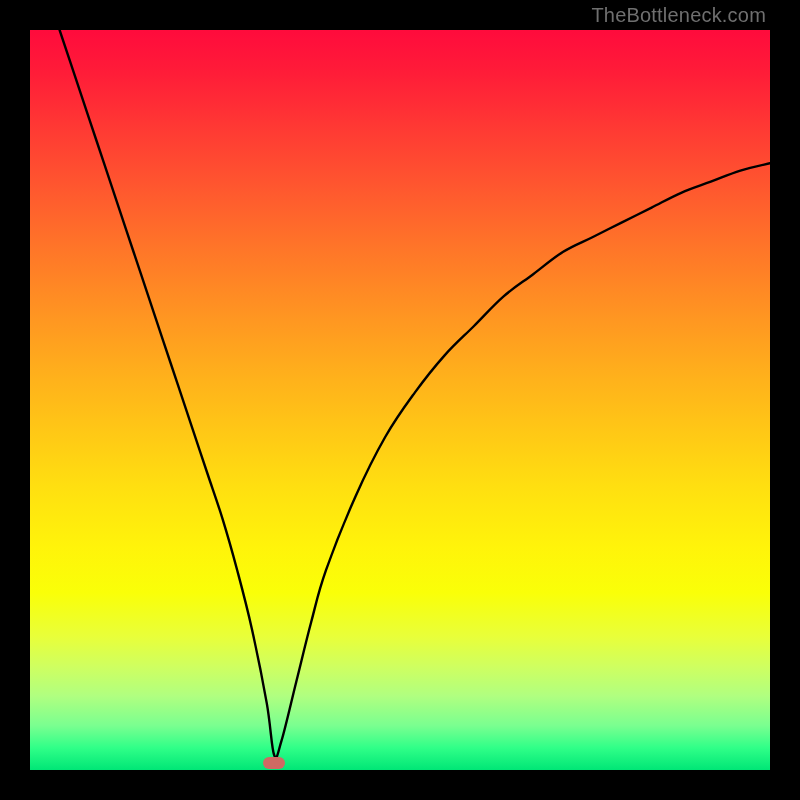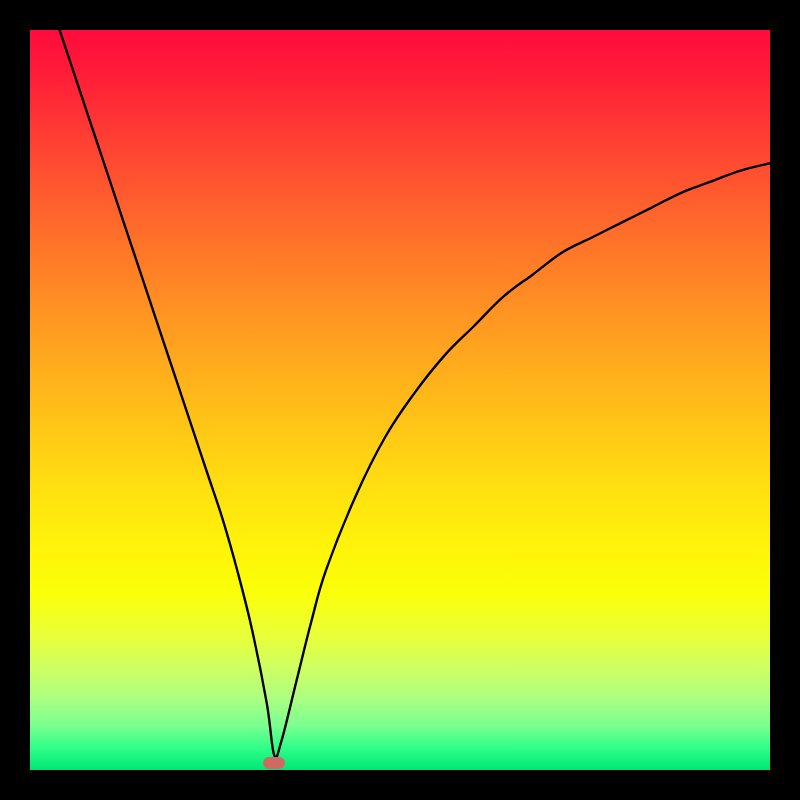--- a/index.html
+++ b/index.html
@@ -66,19 +66,20 @@
     height: 12px;
     border-radius: 6px;
     background: #cf6a63;
     transform: translate(-50%, -50%);
   }
 </style>
 </head>
 <body>
 
 <div class="stage">
+  <div class="watermark">TheBottleneck.com</div>
   <div class="plot">
     <svg class="curve" viewBox="0 0 740 740" preserveAspectRatio="none">
       <path id="curve-path" fill="none" stroke="#000000" stroke-width="2.4" stroke-linejoin="round" stroke-linecap="round" d="M 29.60 0.00 C 32.26 7.99, 39.07 28.42, 44.40 44.40 C 49.73 60.38, 53.87 72.82, 59.20 88.80 C 64.53 104.78, 68.67 117.22, 74.00 133.20 C 79.33 149.18, 83.47 161.62, 88.80 177.60 C 94.13 193.58, 98.27 206.02, 103.60 222.00 C 108.93 237.98, 113.07 250.42, 118.40 266.40 C 123.73 282.38, 127.87 294.82, 133.20 310.80 C 138.53 326.78, 142.67 339.22, 148.00 355.20 C 153.33 371.18, 157.47 383.62, 162.80 399.60 C 168.13 415.58, 172.27 428.02, 177.60 444.00 C 182.93 459.98, 187.07 471.08, 192.40 488.40 C 197.73 505.72, 201.87 520.22, 207.20 540.20 C 212.53 560.18, 216.67 575.42, 222.00 599.40 C 227.33 623.38, 232.80 650.76, 236.80 673.40 C 240.80 696.04, 241.54 718.54, 244.20 725.20 C 246.86 731.86, 247.60 723.72, 251.60 710.40 C 255.60 697.08, 261.07 672.51, 266.40 651.20 C 271.73 629.89, 275.87 611.98, 281.20 592.00 C 286.53 572.02, 288.01 562.84, 296.00 540.20 C 303.99 517.56, 314.94 490.18, 325.60 466.20 C 336.26 442.22, 344.54 425.65, 355.20 407.00 C 365.86 388.35, 374.14 377.25, 384.80 362.60 C 395.46 347.95, 403.74 337.59, 414.40 325.60 C 425.06 313.61, 433.34 306.66, 444.00 296.00 C 454.66 285.34, 462.94 275.72, 473.60 266.40 C 484.26 257.08, 492.54 252.19, 503.20 244.20 C 513.86 236.21, 522.14 228.66, 532.80 222.00 C 543.46 215.34, 551.74 212.53, 562.40 207.20 C 573.06 201.87, 581.34 197.73, 592.00 192.40 C 602.66 187.07, 610.94 182.93, 621.60 177.60 C 632.26 172.27, 640.54 167.46, 651.20 162.80 C 661.86 158.14, 670.14 155.70, 680.80 151.70 C 691.46 147.70, 699.74 143.93, 710.40 140.60 C 721.06 137.27, 734.67 134.53, 740.00 133.20"></path>
     </svg>
     <div id="marker" class="marker" style="left: 244.2px; top: 732.6px; background: rgb(207, 106, 99);"></div>
   </div>
 </div>
 
 </body></html>

